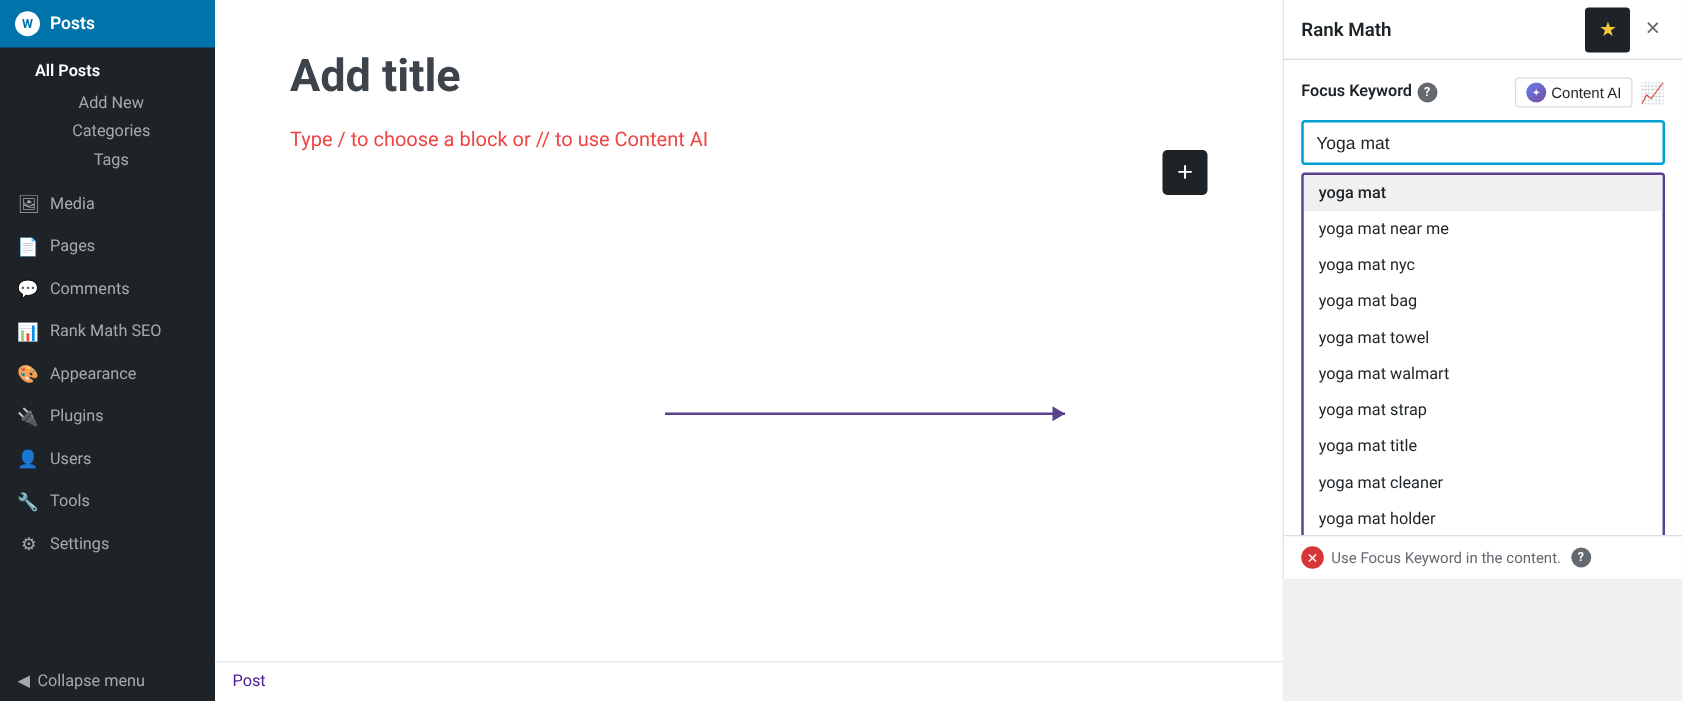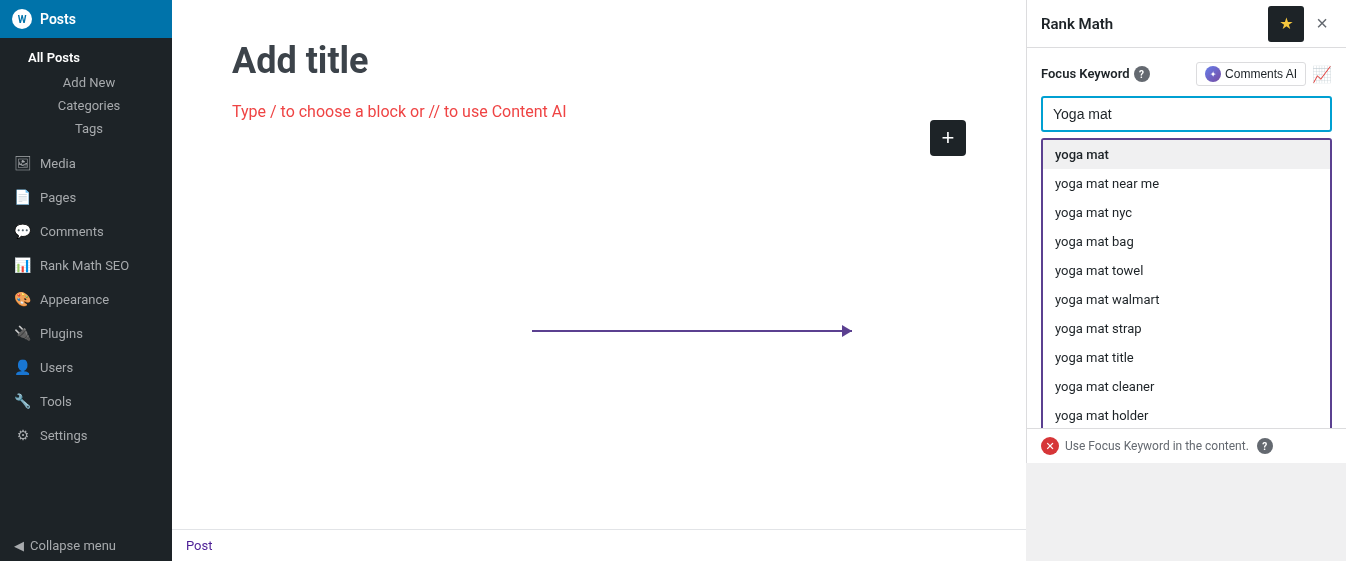--- a/index.html
+++ b/index.html
@@ -377,21 +377,21 @@
 
   <div class="panel-body">
     <div class="focus-keyword-row">
       <div class="focus-keyword-label">
         <span>Focus Keyword</span>
         <div class="help-icon">?</div>
       </div>
       <div style="margin-left:auto; display:flex; align-items:center; gap:6px;">
         <button class="content-ai-btn">
           <div class="content-ai-icon">✦</div>
-          <span>Comments AI</span>
+          <span>Content AI</span>
         </button>
         <span class="trend-icon">📈</span>
       </div>
     </div>
 
     <div class="keyword-input-wrapper">
       <input class="keyword-input" type="text" value="Yoga mat" style="">
     </div>
 
     <div class="suggestions-dropdown">

